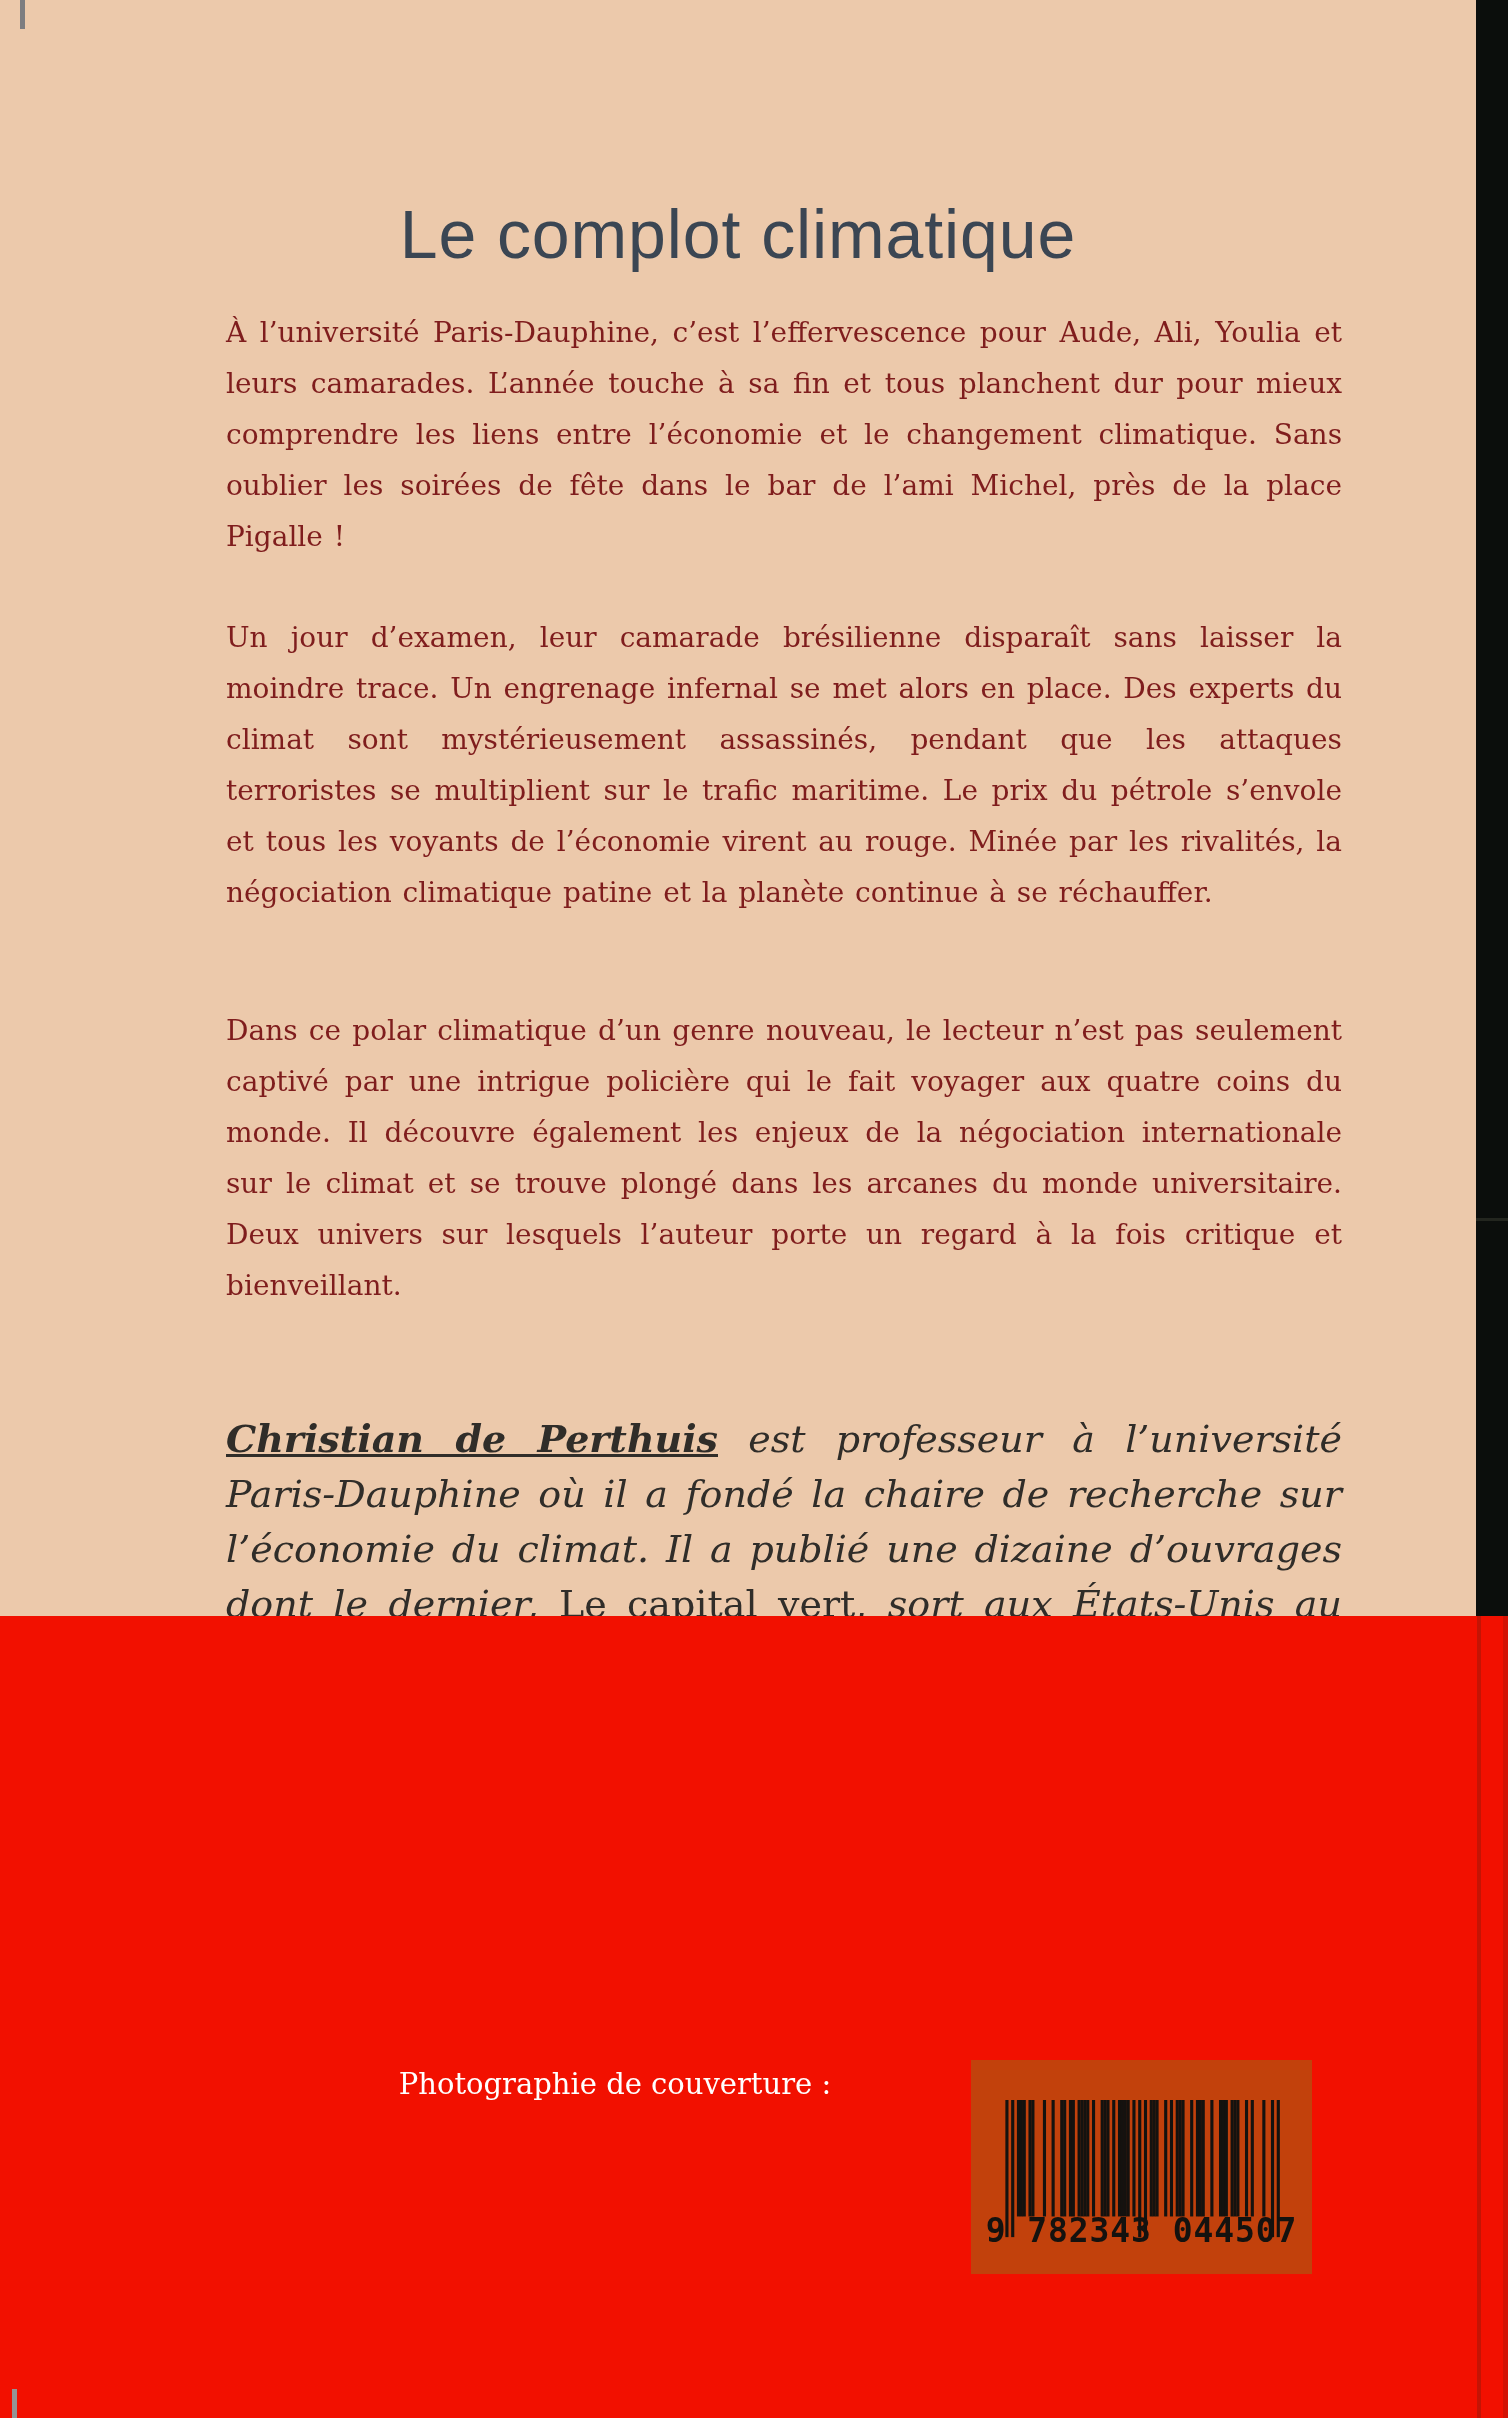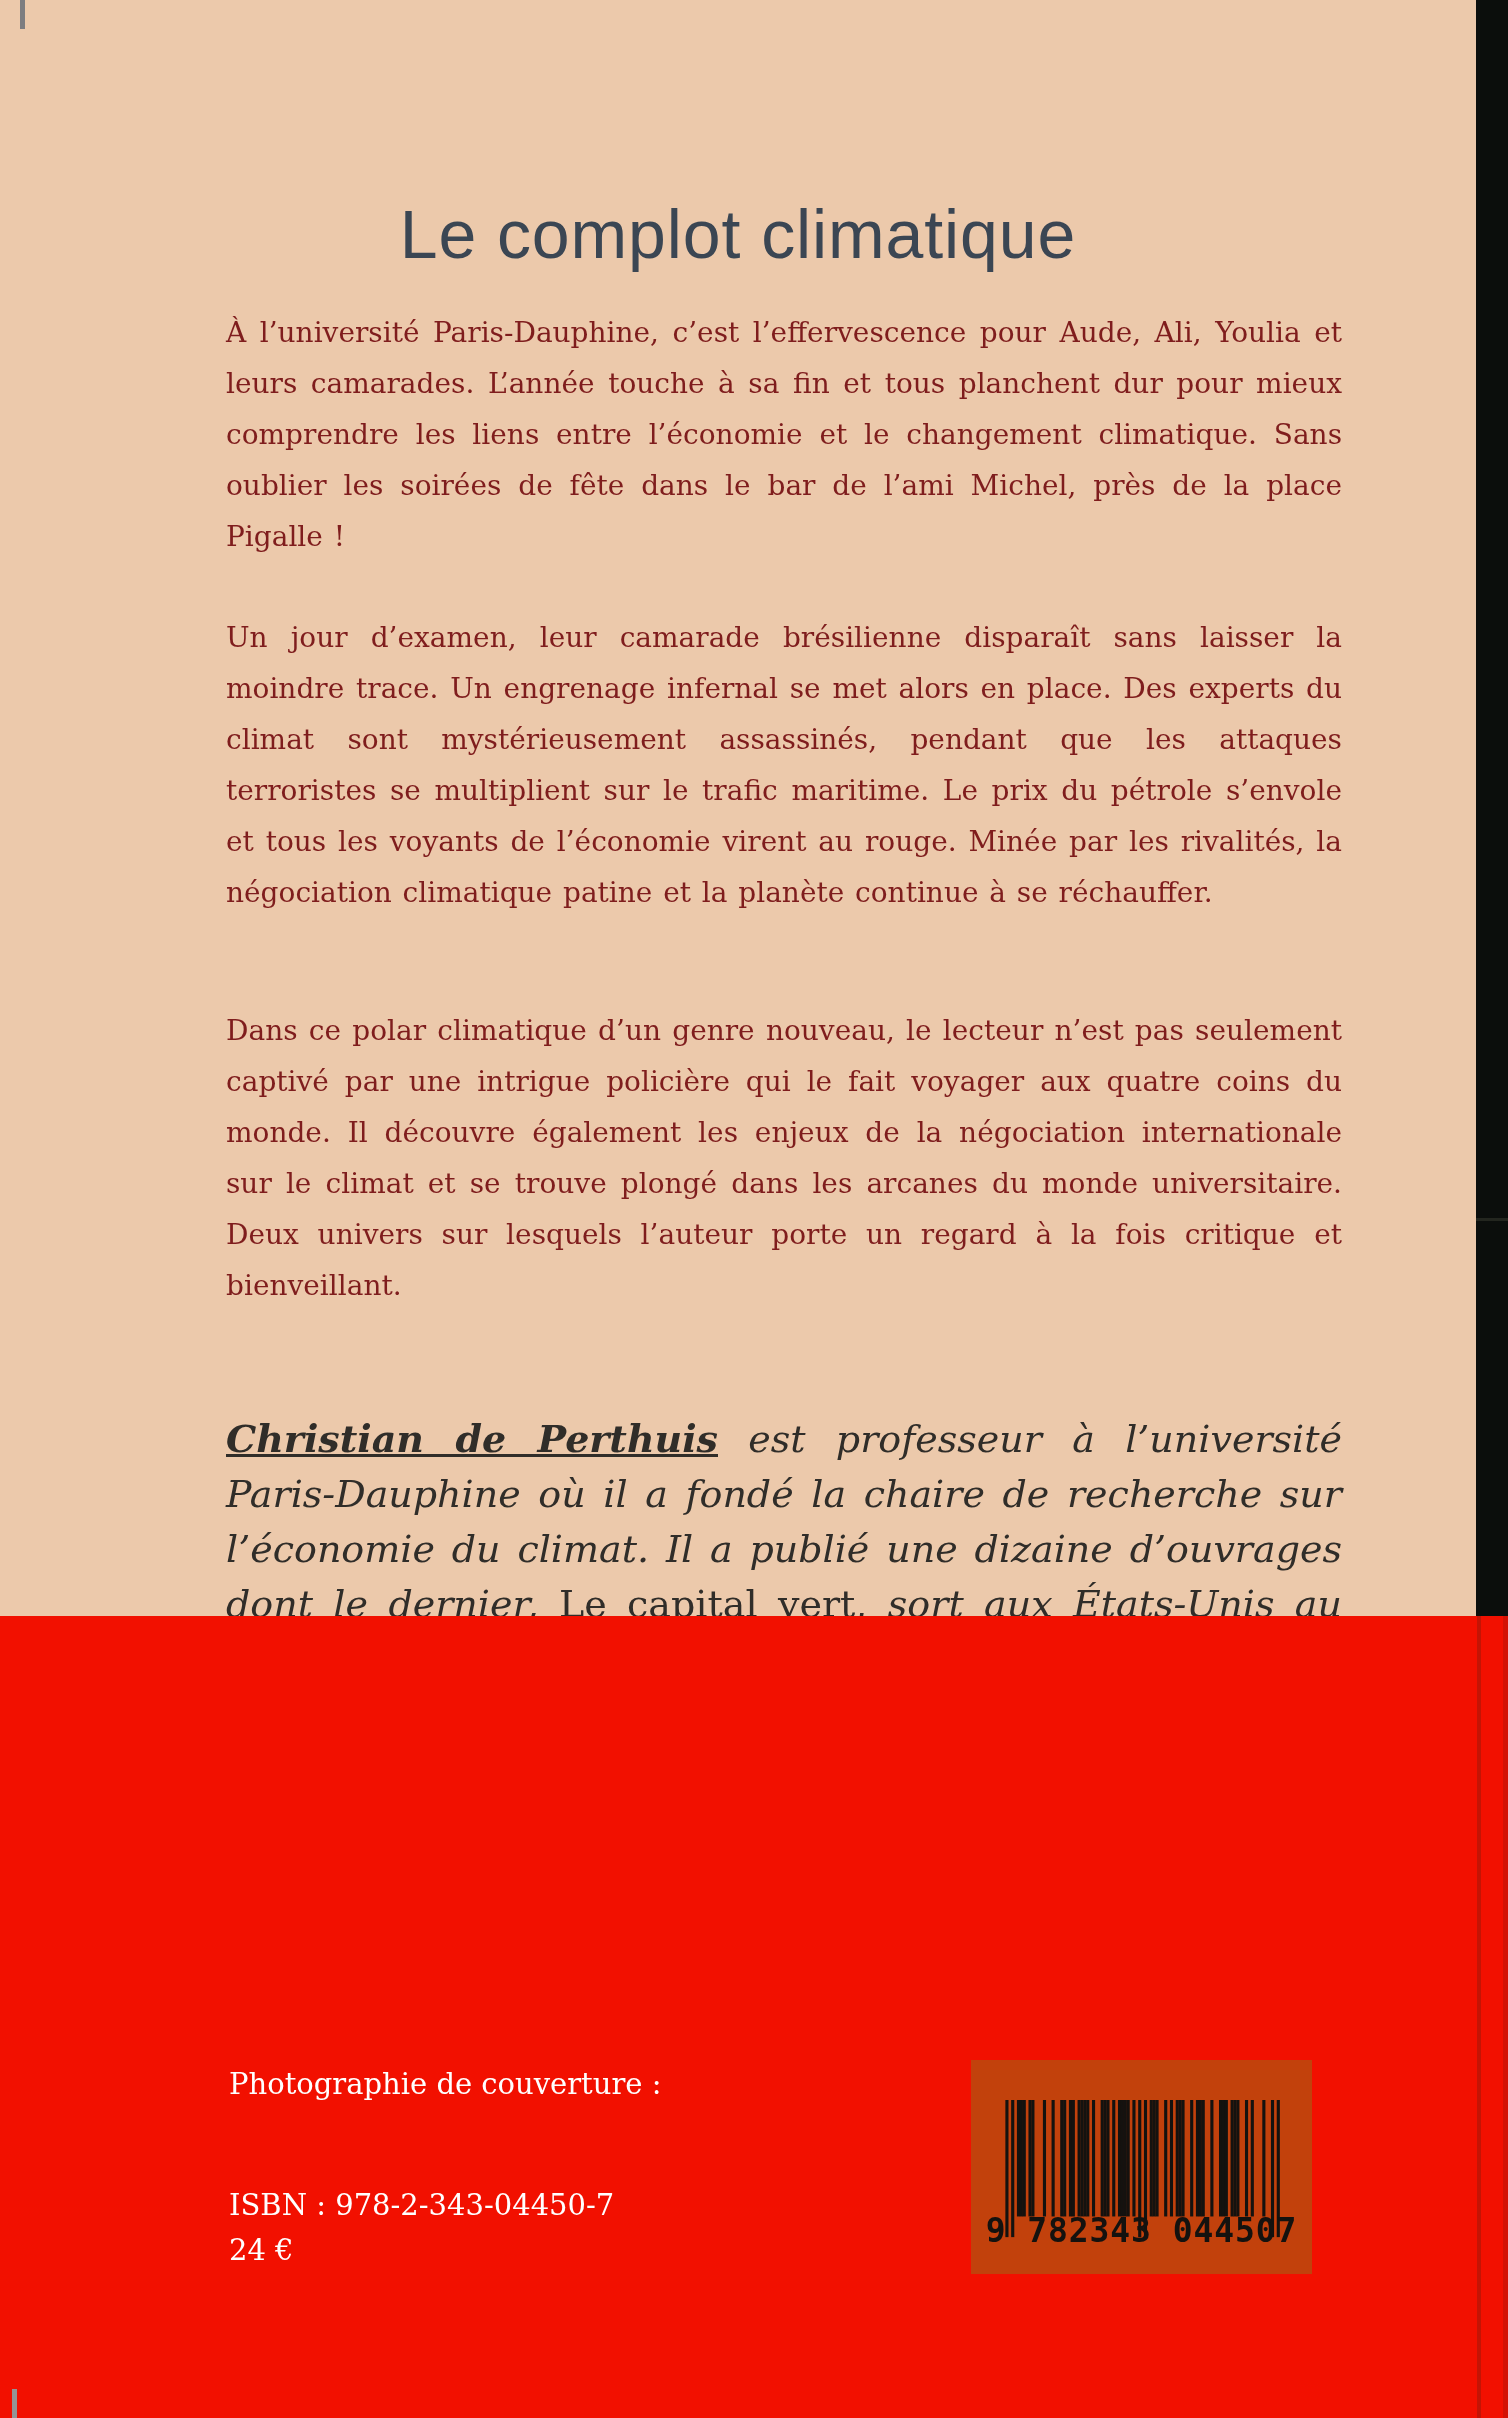--- a/index.html
+++ b/index.html
@@ -41,21 +41,21 @@
     font-style:italic;
   }
   .bio .bold{font-weight:bold;text-decoration:underline;}
   .bio .roman{font-style:normal;}
   
   .band{position:absolute;left:0;top:1616px;width:1508px;height:802px;background:#f21000;}
   .band-seam{position:absolute;left:1477px;top:1616px;width:3.8px;height:802px;background:#c41405;}
   .band-edge{position:absolute;left:1503px;top:1616px;width:5.6px;height:802px;background:#d31204;}
   .credits{
     position:absolute;left:229px;top:2062px;width:772px;
-    color:#ffffff;font-size:29px;line-height:45px;
+    color:#ffffff;font-size:29px;line-height:45px;text-align:center;
   }
   .isbn{
     position:absolute;left:229px;top:2183px;width:772px;
     color:#ffffff;font-size:29px;line-height:45px;
   }
   
   .barcode-box{
     position:absolute;left:971px;top:2060px;width:341px;height:214px;
     background:#c2410c;
   }
@@ -82,24 +82,20 @@
   <p class="bio"><span class="bold">Christian de Perthuis</span><span> est professeur à l’université Paris-Dauphine où il a fondé la chaire de recherche sur l’économie du climat. Il a publié une dizaine d’ouvrages dont le dernier, </span><span class="roman">Le capital vert,</span><span> sort aux États-Unis au printemps 2015. </span><span class="roman">Le complot climatique</span><span> est son premier roman.</span></p>
 
   <div class="band"></div>
   <div class="band-seam"></div>
   <div class="band-edge"></div>
 
   <div class="credits">
     <div>Photographie de couverture&nbsp;:</div>
   </div>
 
-  <div class="isbn">
-    <div>ISBN : 978-2-343-04450-7</div>
-    <div>24 €</div>
-  </div>
 
   <div class="barcode-box">
     <svg class="barcode-bars" id="barcode-svg" width="275" height="139" xmlns="http://www.w3.org/2000/svg" viewBox="0 0 292 148">
         <rect x="0.00" y="0" width="3.32" height="146" fill="#14120f"></rect>
         <rect x="6.15" y="0" width="3.32" height="146" fill="#14120f"></rect>
         <rect x="12.29" y="0" width="3.32" height="124" fill="#14120f"></rect>
         <rect x="15.37" y="0" width="3.32" height="124" fill="#14120f"></rect>
         <rect x="18.44" y="0" width="3.32" height="124" fill="#14120f"></rect>
         <rect x="24.59" y="0" width="3.32" height="124" fill="#14120f"></rect>
         <rect x="27.66" y="0" width="3.32" height="124" fill="#14120f"></rect>

